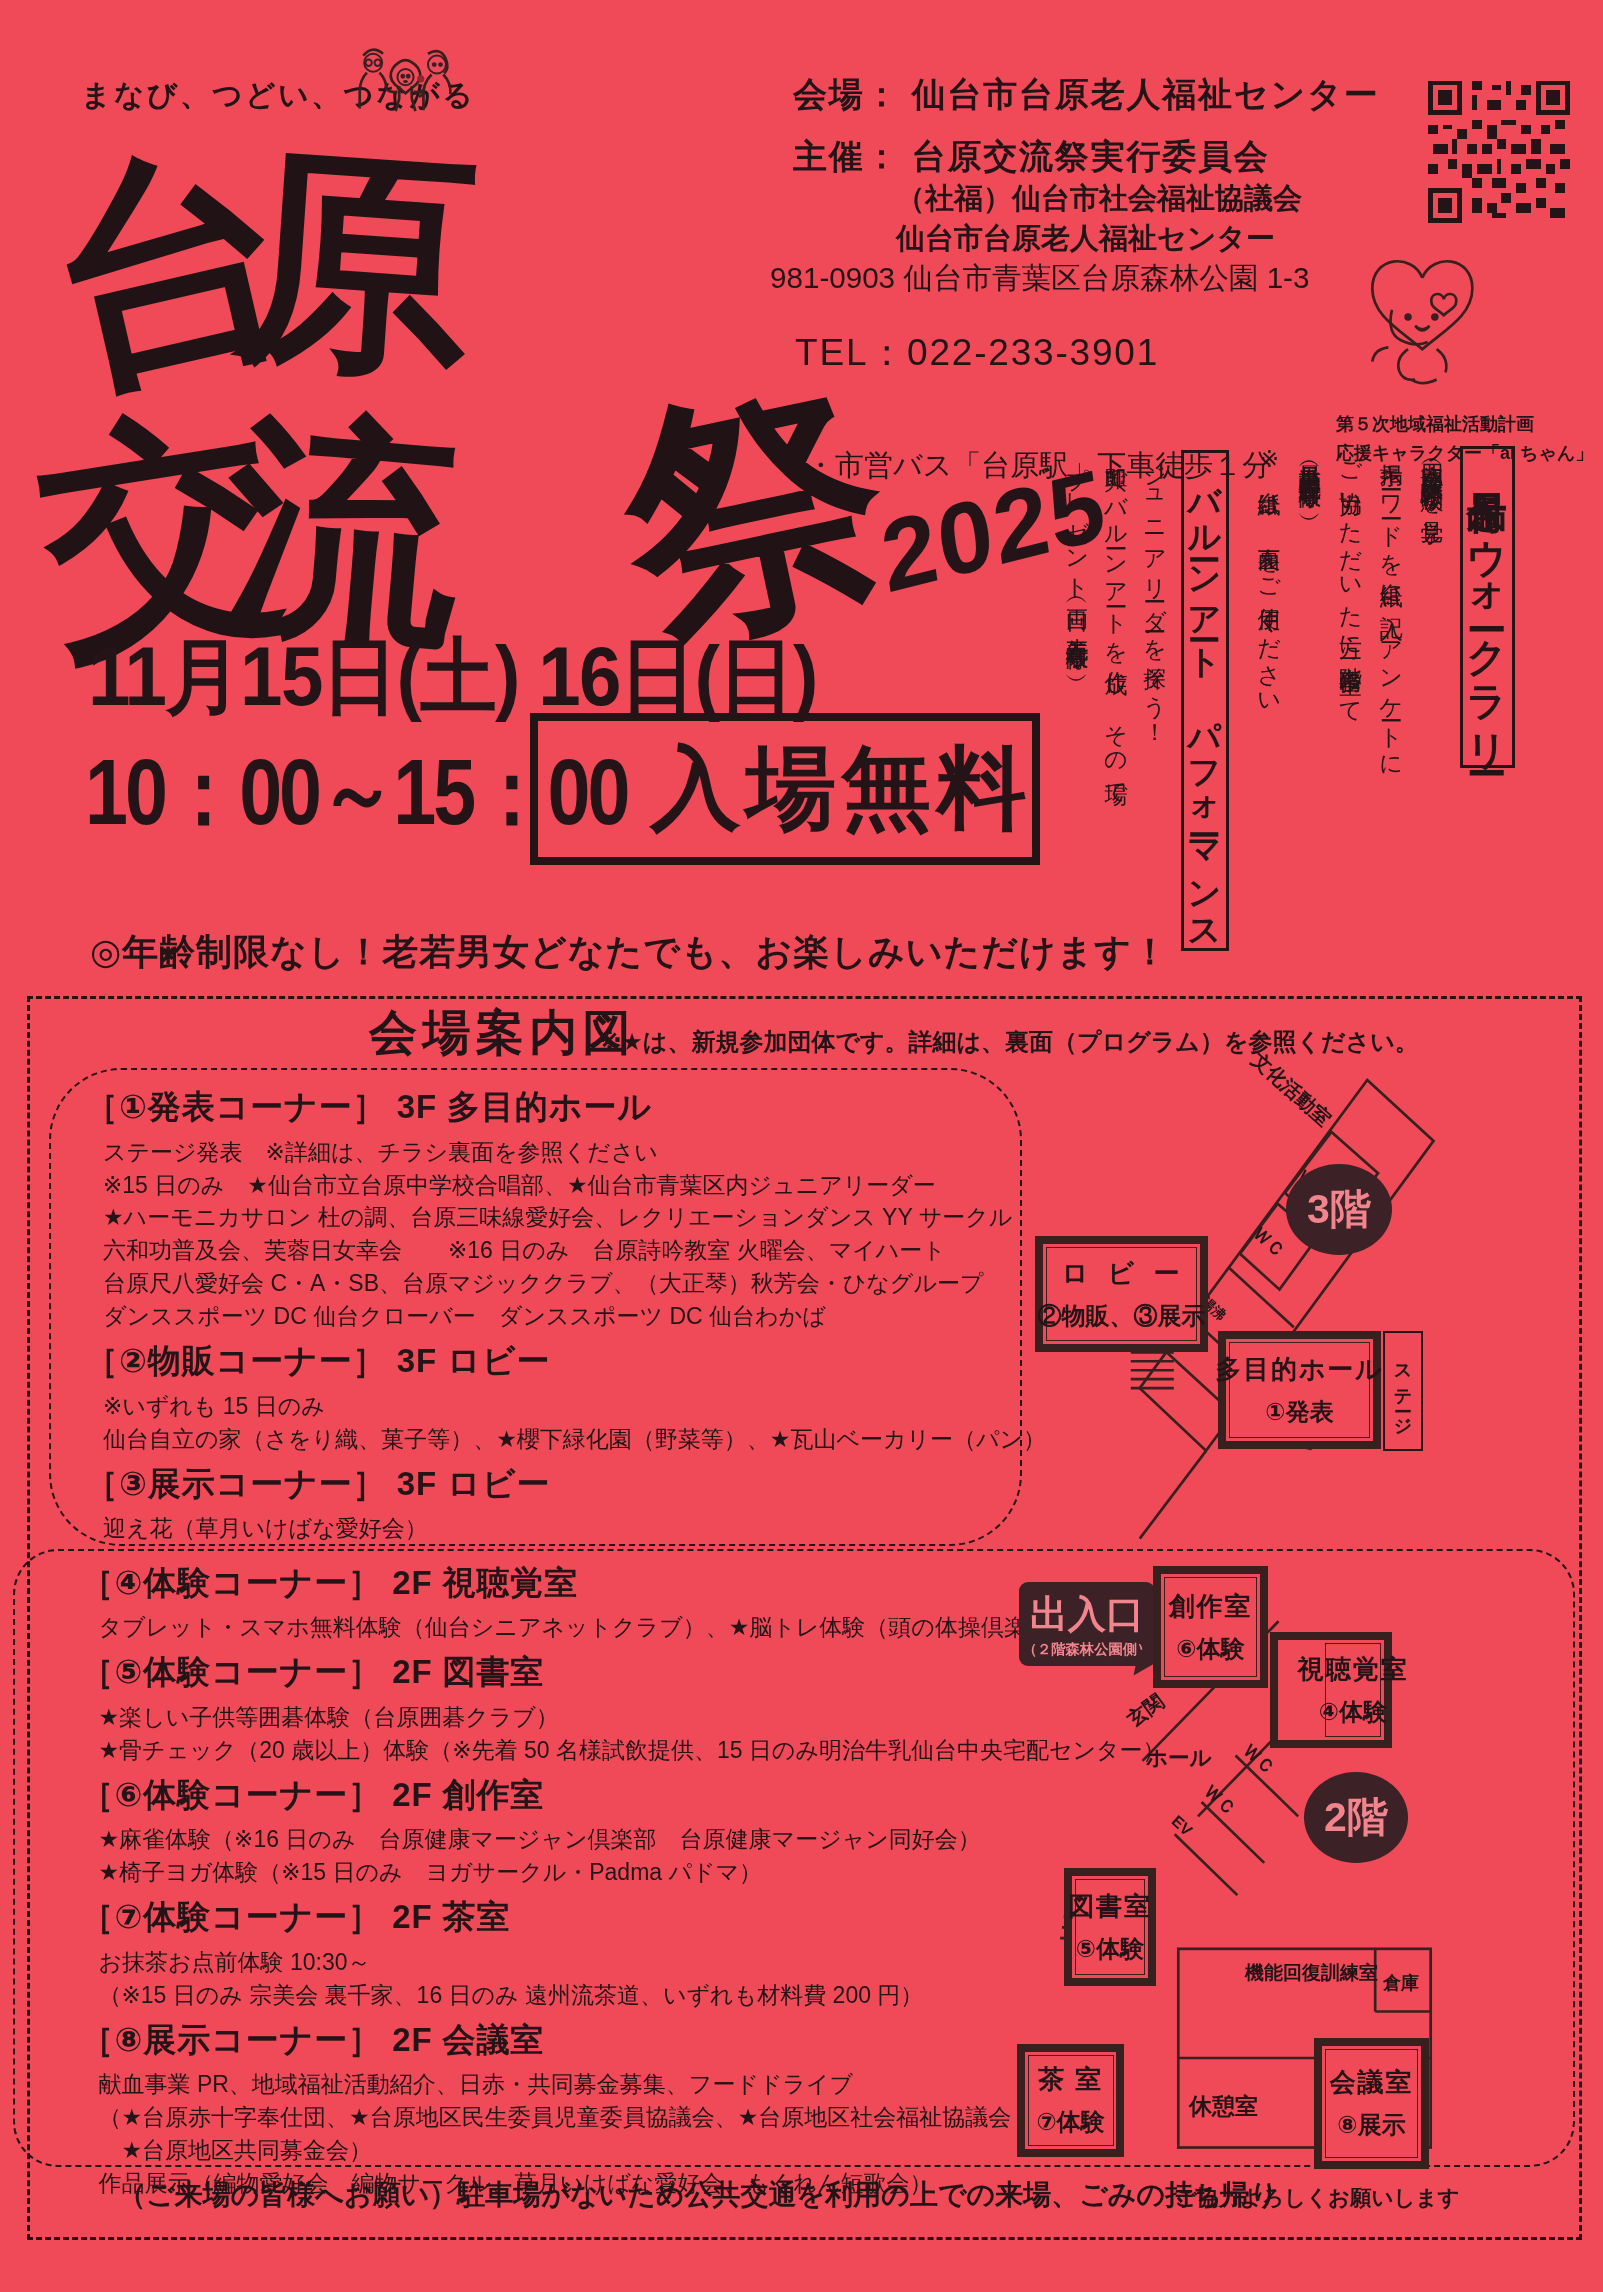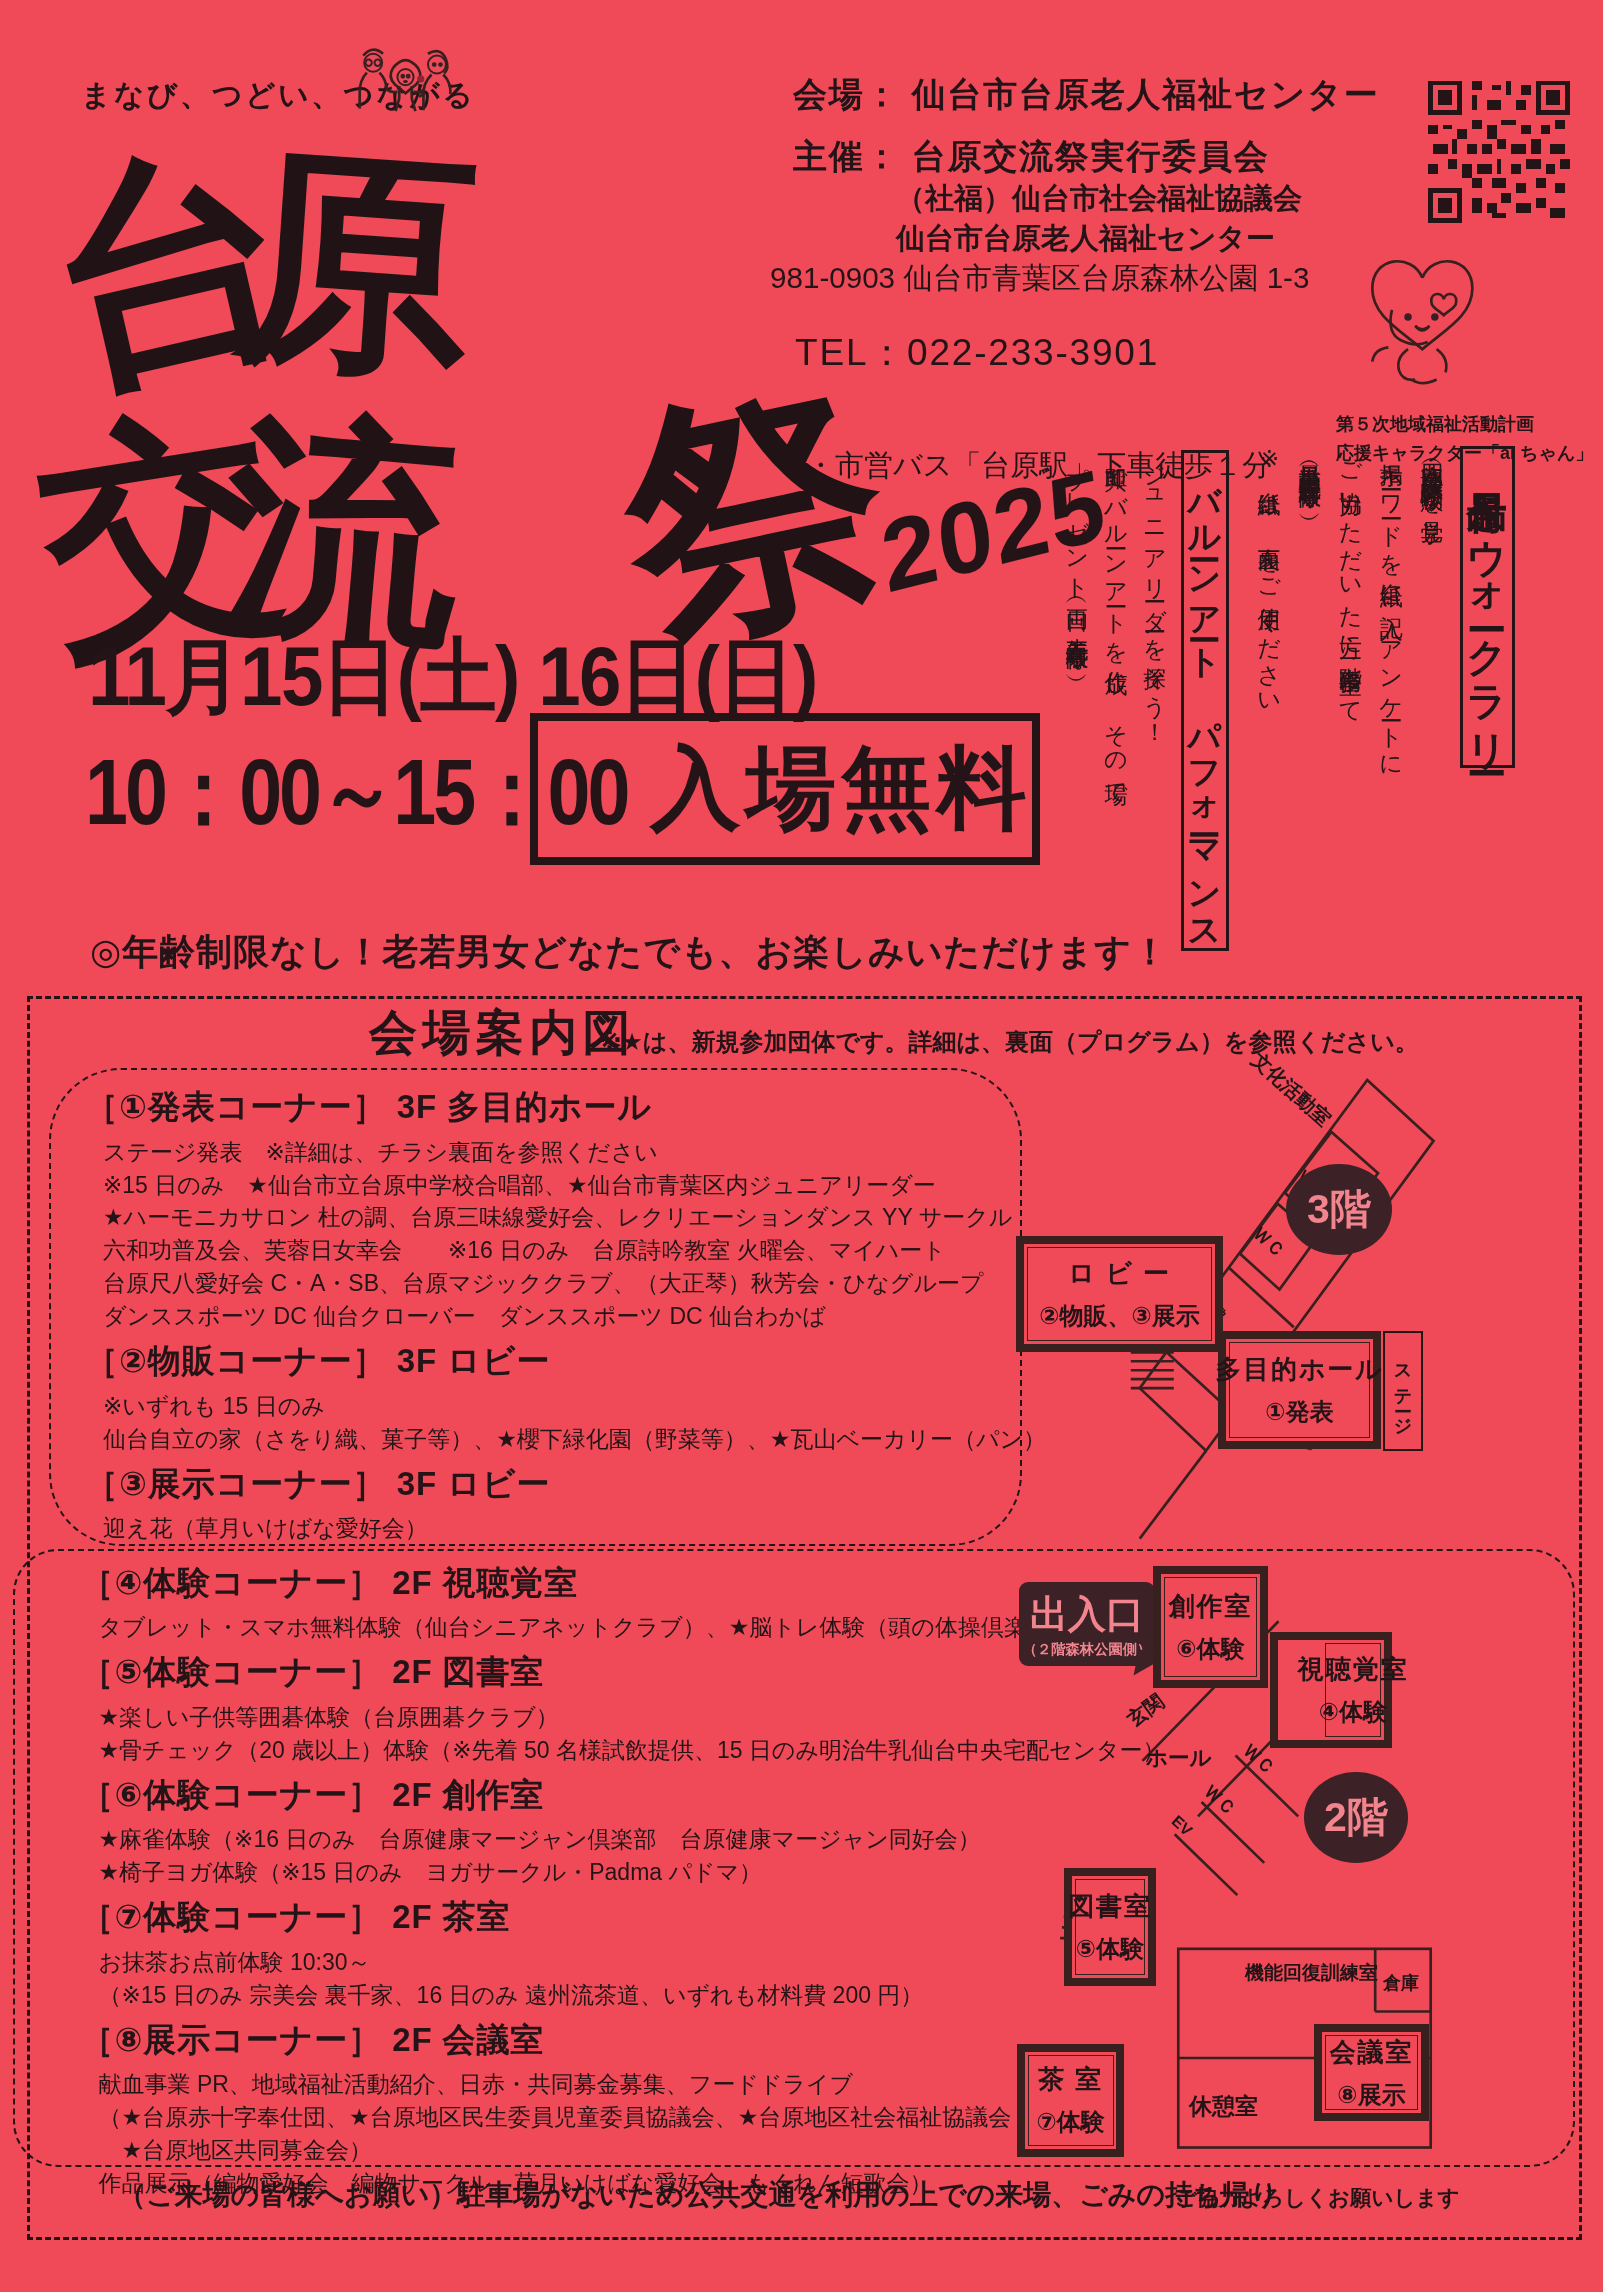--- a/index.html
+++ b/index.html
@@ -296,21 +296,21 @@
       </g>
     </svg>
     <div class="mlabel" style="left:226px;top:39px;transform:rotate(42deg);font-size:19.7px;">文化活動室</div>
     <div class="mlabel" style="left:279px;top:136px;transform:rotate(42deg);">ＷＣ</div>
     <div class="mlabel" style="left:235px;top:193px;transform:rotate(42deg);">ＷＣ</div>
     <div class="mlabel" style="left:167px;top:229px;transform:rotate(42deg);font-size:16px;">EV</div>
     <div class="mlabel" style="left:184px;top:263px;transform:rotate(42deg);font-size:13.4px;">湯沸</div>
     <div class="badge" style="left:270px;top:127px;width:106px;height:91px;">
       <span>3階</span>
     </div>
-    <div class="mroom" style="left:0;top:199px;width:207px;height:116px;">
+    <div class="mroom" style="left:19px;top:199px;width:173px;height:116px;font-family:Liberation Mono, monospace;">
       <div class="mroom-in">
         <div class="mroom-name">ロ ビ ー</div>
         <div class="mroom-tag">②物販、③展示</div>
       </div>
     </div>
     <div class="mroom" style="left:202px;top:294px;width:163px;height:118px;">
       <div class="mroom-in">
         <div class="mroom-name">多目的ホール</div>
         <div class="mroom-tag">①発表</div>
       </div>
@@ -369,21 +369,21 @@
     </div>
     <div class="mlabel" style="left:235px;top:439px;font-size:19px;">機能回復訓練室</div>
     <div class="mlabel" style="left:373px;top:450px;font-size:18px;">倉庫</div>
     <div class="mroom" style="left:7.2px;top:523px;width:107px;height:113px;">
       <div class="mroom-in">
         <div class="mroom-name">茶 室</div>
         <div class="mroom-tag">⑦体験</div>
       </div>
     </div>
     <div class="mlabel" style="left:179px;top:570px;font-size:23px;">休憩室</div>
-    <div class="mroom" style="left:304px;top:503px;width:115px;height:97px;align-items:center;">
+    <div class="mroom" style="left:304px;top:517px;width:115px;height:131px;align-items:center;">
       <div class="mroom-in">
         <div class="mroom-name">会議室</div>
         <div class="mroom-tag">⑧展示</div>
       </div>
     </div>
   </div>
 
 </div>
 
 

